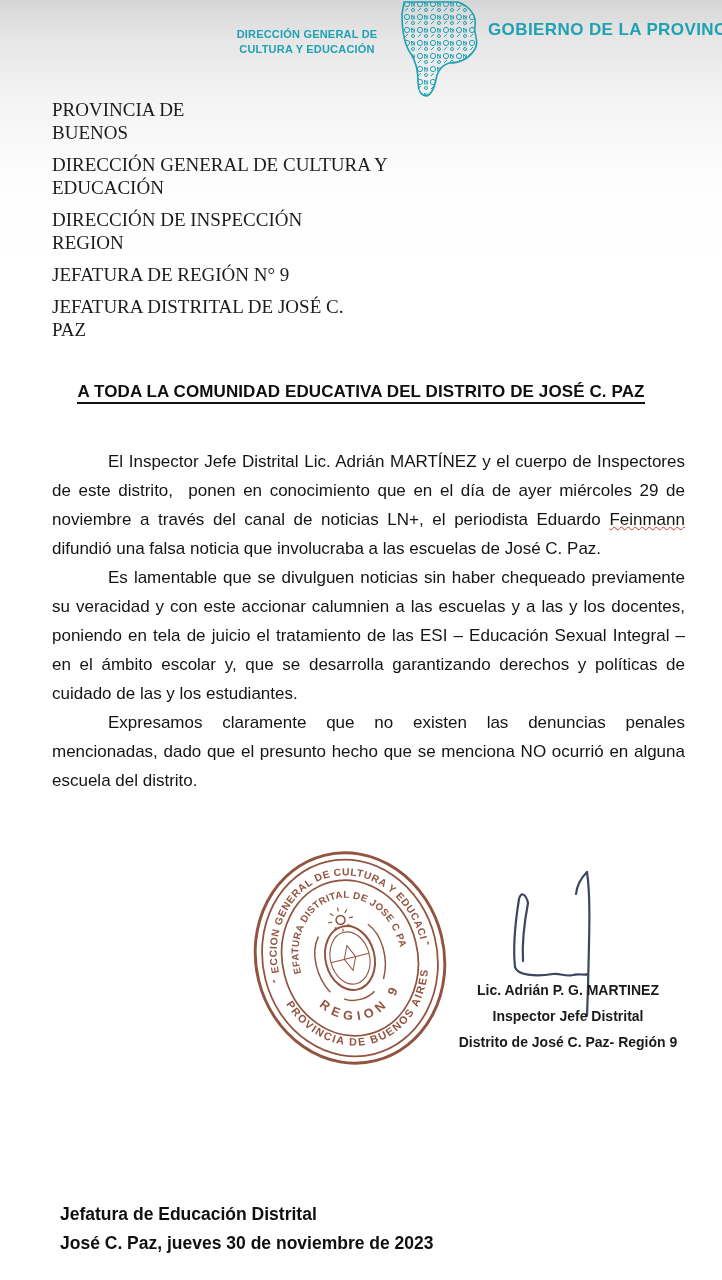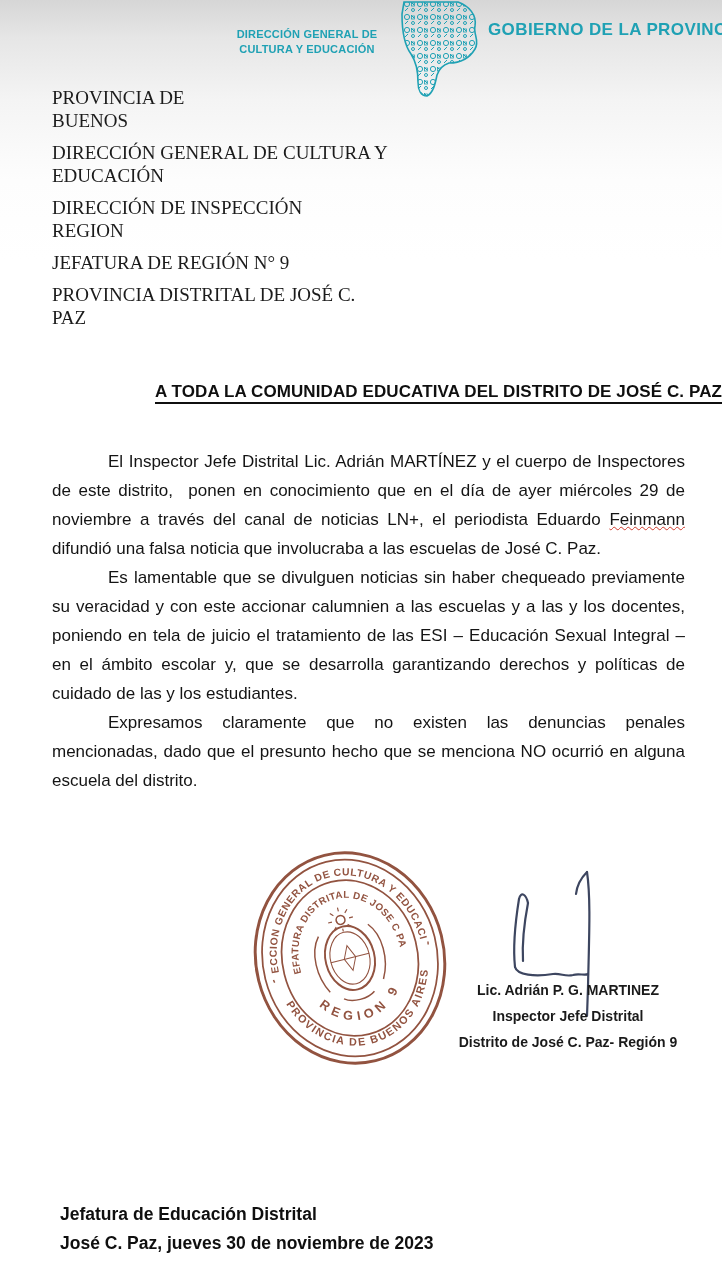--- a/index.html
+++ b/index.html
@@ -14,27 +14,27 @@
     position:absolute; left:228px; top:27px; width:158px; text-align:center;
     color:#1fa1b4; font-weight:bold; font-size:11px; line-height:1.35; letter-spacing:0.2px;
   }
   .map-svg { position:absolute; left:390px; top:0px; }
   .brand-right { position:absolute; left:488px; top:20px; color:#1fa1b4; white-space:nowrap; }
   .brand-right .l1 { font-size:17px; font-weight:bold; letter-spacing:0.4px; }
   .brand-right .l2 { font-size:27px; font-weight:bold; letter-spacing:0.6px; margin-top:0px; }
 
   
   .letterhead {
-    position:absolute; left:52px; top:86px; width:470px;
+    position:absolute; left:52px; top:98px; width:470px;
     font-family:"Liberation Serif", serif; font-size:19px; color:#1b1b1b;
   }
   .lh-entry { margin-bottom:9px; line-height:23px; }
 
   
-  .doc-title { position:absolute; left:0; top:382px; width:722px; text-align:right; }
+  .doc-title { position:absolute; left:0; top:382px; width:722px; text-align:center; }
   .doc-title span {
     font-size:17px; font-weight:bold; color:#0f0f0f;
     border-bottom:2px solid #0f0f0f; padding-bottom:1px; letter-spacing:0.1px;
   }
 
   
   .body-text {
     position:absolute; left:52px; top:447px; width:633px;
     font-size:17px; color:#141414; text-align:justify;
   }
@@ -93,21 +93,21 @@
       <div>EDUCACIÓN</div>
     </div>
     <div class="lh-entry">
       <div>DIRECCIÓN DE INSPECCIÓN</div>
       <div>REGION</div>
     </div>
     <div class="lh-entry">
       <div>JEFATURA DE REGIÓN N° 9</div>
     </div>
     <div class="lh-entry">
-      <div>PROVINCIA DISTRITAL DE JOSÉ C.</div>
+      <div>JEFATURA DISTRITAL DE JOSÉ C.</div>
       <div>PAZ</div>
     </div>
   </div>
 
   <div class="doc-title">
     <span>A TODA LA COMUNIDAD EDUCATIVA DEL DISTRITO DE JOSÉ C. PAZ</span>
   </div>
 
   <div class="body-text">
     <p><span>El Inspector Jefe Distrital Lic. Adrián MARTÍNEZ y el cuerpo de Inspectores de este distrito,&nbsp; ponen en conocimiento que en el día de ayer miércoles 29 de noviembre a través del canal de noticias LN+, el periodista Eduardo </span><span class="misspell">Feinmann</span><span> difundió una falsa noticia que involucraba a las escuelas de José C. Paz.</span></p>

